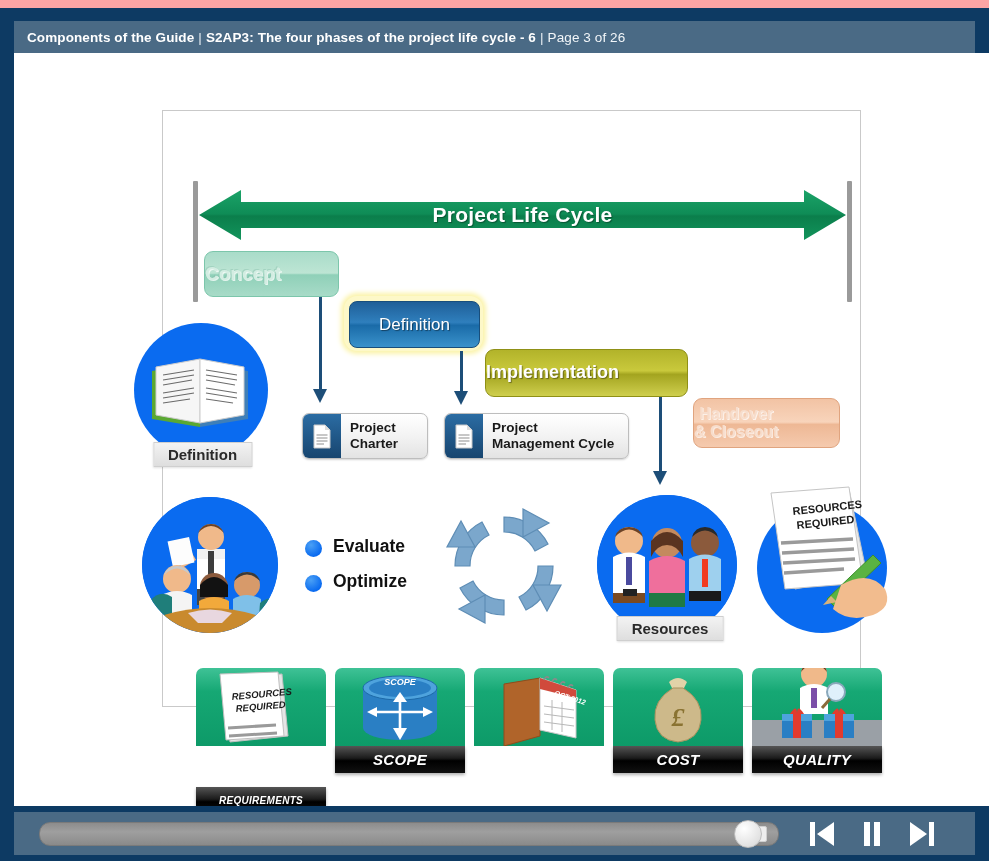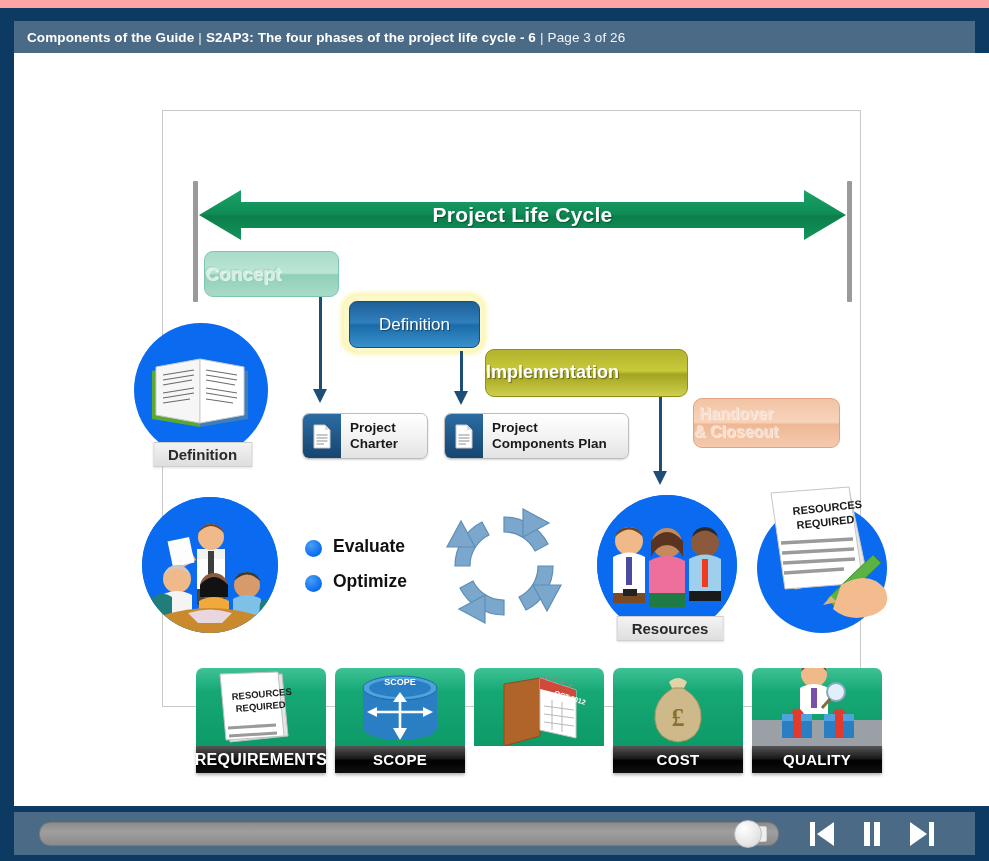--- a/index.html
+++ b/index.html
@@ -144,35 +144,35 @@
     background:radial-gradient(circle at 35% 30%,#4aa0f5,#0a6bf0 70%);
     margin-right:11px;flex:0 0 17px;
   }
   .bullets .txt{font-size:17.5px;font-weight:bold;color:#111;}
 
   
   .cycle{position:absolute;left:425px;top:448px;width:130px;height:130px;}
 
   
   .tiles{position:absolute;left:182px;top:615px;display:flex;gap:9px;}
-  .tile{width:130px;position:relative;}
+  .tile{width:130px;position:relative;font-style:italic;}
   .tile .art{
     height:78px;border-radius:7px 7px 0 0;
     background:linear-gradient(to bottom,#3fc296 0%,#16a874 30%,#0d9a68 100%);
     position:relative;overflow:hidden;
   }
   .tile .label{
     height:27px;
     background:linear-gradient(to bottom,#555555 0%,#1b1b1b 45%,#000000 55%,#111111 100%);
     color:#ffffff;font-weight:bold;font-size:15px;
     display:flex;align-items:center;justify-content:center;
     letter-spacing:.3px;
     box-shadow:0 2px 3px rgba(0,0,0,.3);
   }
-  .tile.req .label{font-size:16px;}
+  .tile.req .label{font-size:10px;margin-top:41px;}
 
   
   .player{
     position:absolute;left:14px;top:812px;width:961px;height:43px;
     background:#4a6a85;display:flex;align-items:center;
   }
   .seek{
     position:relative;margin-left:25px;width:738px;height:22px;
     background:linear-gradient(to bottom,#8c8c8c,#9f9f9f 40%,#8a8a8a);
     border-radius:11px;border:1px solid #7a7a7a;
@@ -295,21 +295,21 @@
           <g stroke="#b5b5b5" stroke-width="1.3">
             <line x1="4.5" y1="11" x2="15.5" y2="11"></line>
             <line x1="4.5" y1="14" x2="15.5" y2="14"></line>
             <line x1="4.5" y1="17" x2="15.5" y2="17"></line>
             <line x1="4.5" y1="20" x2="12" y2="20"></line>
           </g>
         </svg>
       </div>
       <div class="chip-text">
         <span>Project</span><br>
-        <span>Components Plan</span>
+        <span>Management Cycle</span>
       </div>
     </div>
 
     <div class="badge" style="left:120px;top:270px;width:137px;height:140px;">
       <div class="circle" style="width:134px;height:134px;">
         <svg width="134" height="134" viewBox="0 0 134 134">
           <path d="M18 48 L66 40 L66 104 L18 96 Z" fill="#5aa832"></path>
           <path d="M114 48 L66 40 L66 104 L114 96 Z" fill="#3f7fb8"></path>
           <path d="M22 44 L66 36 L66 100 L22 92 Z" fill="#f6f6f6" stroke="#cccccc"></path>
           <path d="M110 44 L66 36 L66 100 L110 92 Z" fill="#ffffff" stroke="#cccccc"></path>

